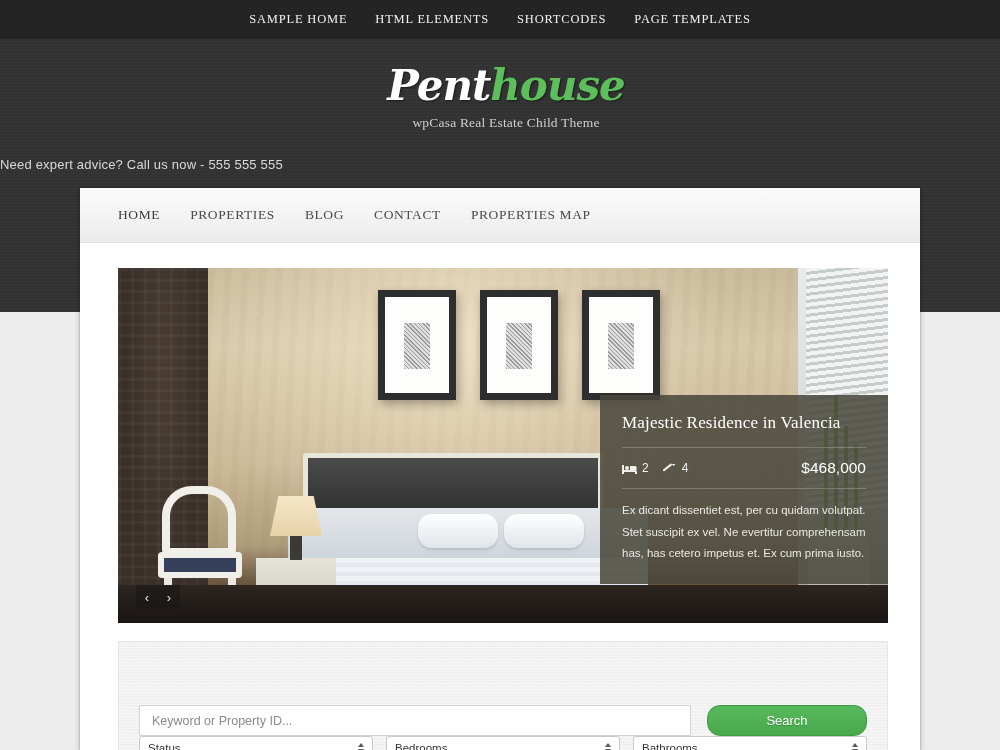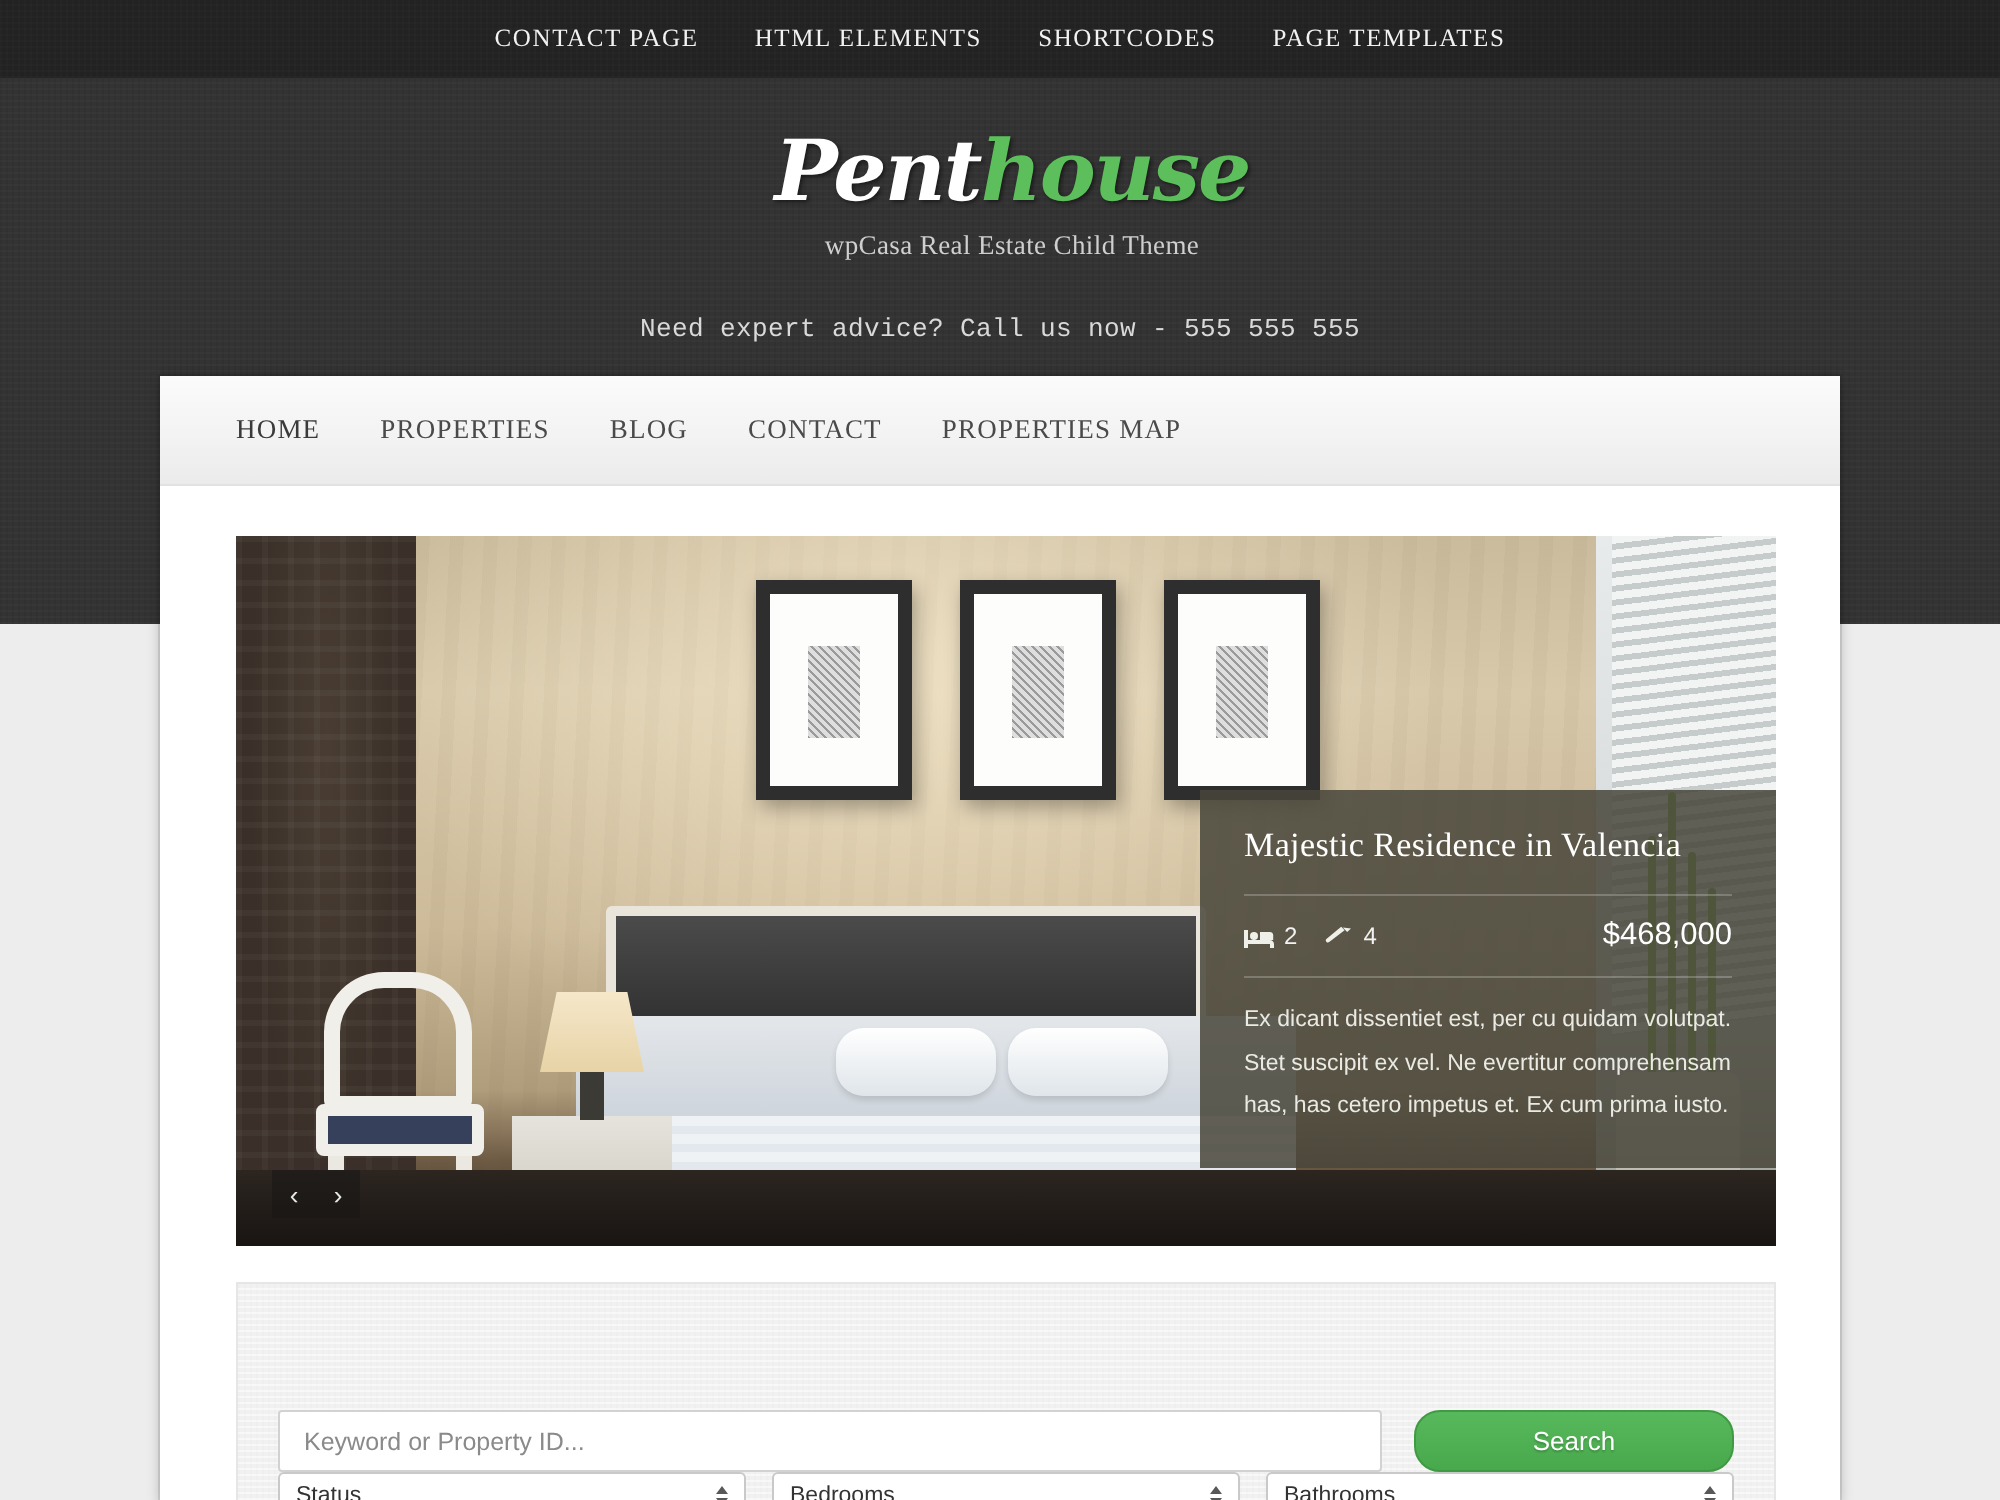--- a/index.html
+++ b/index.html
@@ -53,26 +53,26 @@
   .logo .part1 { color: #ffffff; }
   .logo .part2 { color: #5cbf5c; }
   .tagline {
     font-family: "Liberation Serif", serif;
     font-size: 13.5px;
     color: #cfcfcf;
     margin-top: 8px;
     letter-spacing: .2px;
   }
   .phone {
-    font-family: Liberation Mono, monospace;
+    font-family: Liberation Sans, sans-serif;
     font-size: 13px;
     color: #d9d9d9;
     margin-top: 26px;
     letter-spacing: .2px;
-    text-align: center;
+    text-align: left;
   }
 
   
   .container {
     position: absolute; top: 188px; left: 80px; width: 840px; height: 562px;
     background: #ffffff;
     box-shadow: 0 0 0 1px rgba(0,0,0,.08), 0 2px 6px rgba(0,0,0,.25);
   }
   .mainnav {
     height: 55px;
@@ -285,21 +285,21 @@
     width: 0; height: 0; border-left: 3.5px solid transparent; border-right: 3.5px solid transparent;
   }
   .sel .arrows .up { border-bottom: 4px solid #585858; }
   .sel .arrows .dn { border-top: 4px solid #585858; }
 </style>
 </head>
 <body>
 
 <div class="topbar">
   <nav class="topnav">
-    <a href="#">CONTACT PAGE</a>
+    <a href="#">SAMPLE HOME</a>
     <a href="#">HTML ELEMENTS</a>
     <a href="#">SHORTCODES</a>
     <a href="#">PAGE TEMPLATES</a>
   </nav>
 </div>
 
 <header class="header">
   <div class="logo-wrap">
     <div class="logo">
       <span class="part1">Pent</span><span class="part2">house</span>

